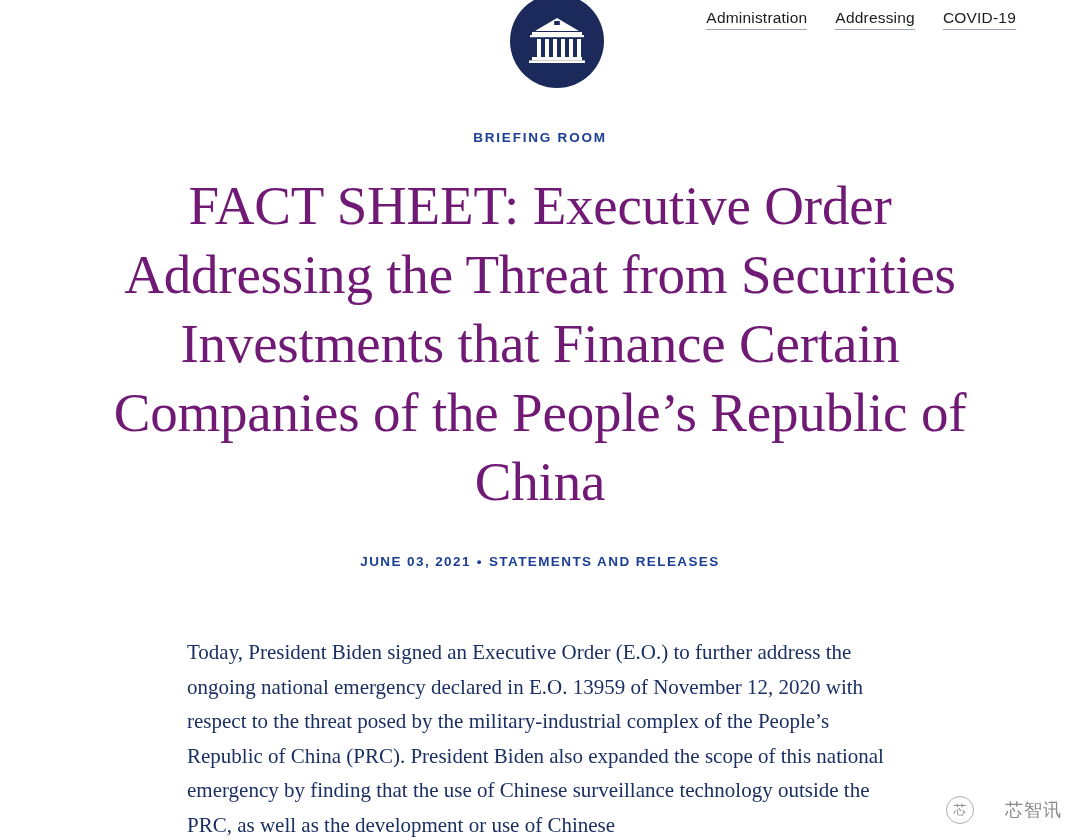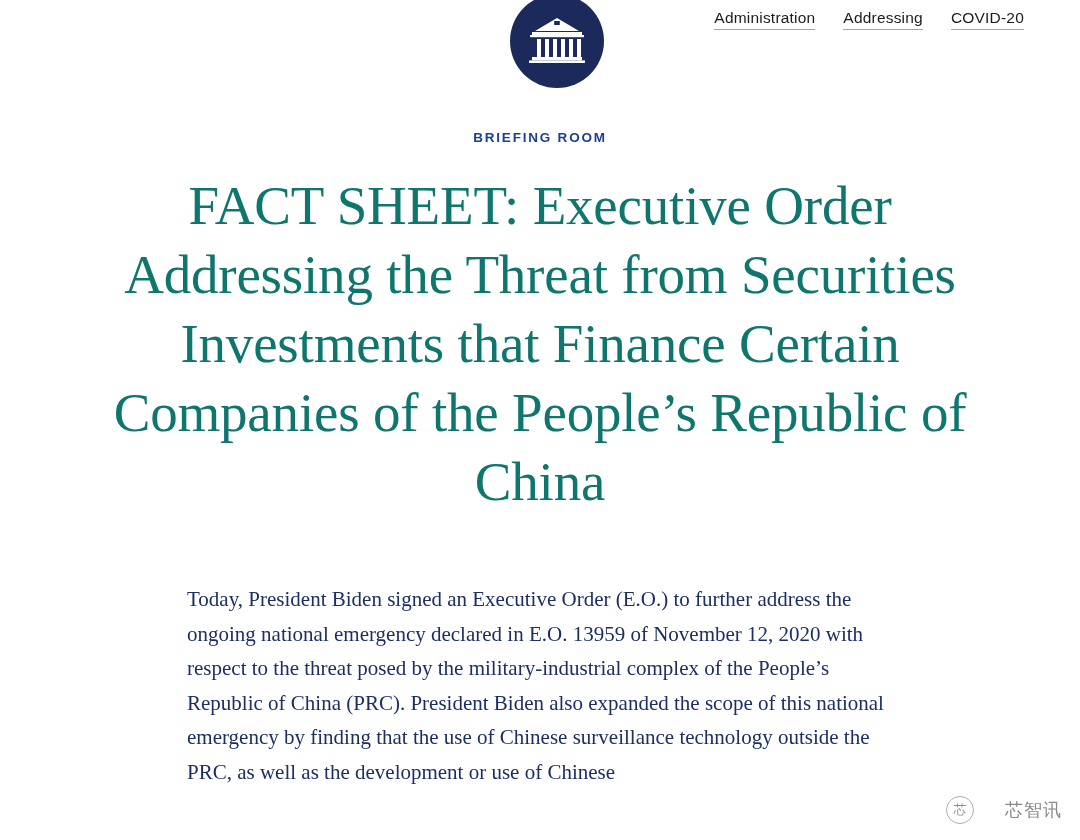--- a/index.html
+++ b/index.html
@@ -30,21 +30,21 @@
     border-radius: 50%;
     background: #1b2a5b;
     display: flex;
     align-items: center;
     justify-content: center;
   }
   .seal svg { display: block; }
 
   .nav {
     position: absolute;
-    right: 56px;
+    right: 64px;
     top: 9px;
     display: flex;
     align-items: baseline;
     gap: 28px;
   }
   .nav a {
     font-family: "Liberation Sans", sans-serif;
     font-size: 15.5px;
     letter-spacing: .2px;
     color: #1b1b1b;
@@ -70,21 +70,21 @@
     text-transform: uppercase;
   }
 
   .headline {
     margin: 26px auto 0;
     width: 960px;
     font-family: "Liberation Serif", serif;
     font-size: 55px;
     line-height: 69px;
     font-weight: 400;
-    color: #0f766e;
+    color: #701a75;
     letter-spacing: -0.2px;
   }
 
   .meta {
     margin-top: 38px;
     font-size: 13.5px;
     letter-spacing: 1.4px;
     font-weight: 700;
     color: #1b3f94;
     text-transform: uppercase;
@@ -154,30 +154,33 @@
       <rect x="43" y="27" width="4" height="18" fill="#ffffff"></rect>
       <rect x="51" y="27" width="4" height="18" fill="#ffffff"></rect>
       <rect x="6" y="45" width="50" height="3.4" fill="#ffffff"></rect>
       <rect x="3" y="48.4" width="56" height="2.6" fill="#ffffff"></rect>
     </svg>
   </div>
 
   <nav class="nav">
     <a href="#">Administration</a>
     <a href="#">Addressing</a>
-    <a href="#">COVID-20</a>
+    <a href="#">COVID-19</a>
   </nav>
 </div>
 
 <main class="article">
 
   <div class="eyebrow">BRIEFING ROOM</div>
 
   <h1 class="headline">FACT SHEET: Executive Order Addressing the Threat from Securities Investments that Finance Certain Companies of the People’s Republic of China</h1>
 
+  <div class="meta">
+    <span>JUNE 03, 2021</span><span class="dot">•</span><span>STATEMENTS AND RELEASES</span>
+  </div>
 
   <div class="body-copy">
     <p>Today, President Biden signed an Executive Order (E.O.) to further address the ongoing national emergency declared in E.O. 13959 of November 12, 2020 with respect to the threat posed by the military-industrial complex of the People’s Republic of China (PRC). President Biden also expanded the scope of this national emergency by finding that the use of Chinese surveillance technology outside the PRC, as well as the development or use of Chinese</p>
   </div>
 
 </main>
 
 <div class="watermark">
   <span class="wm-logo">芯</span>
   <span class="wm-text">芯智讯</span>

